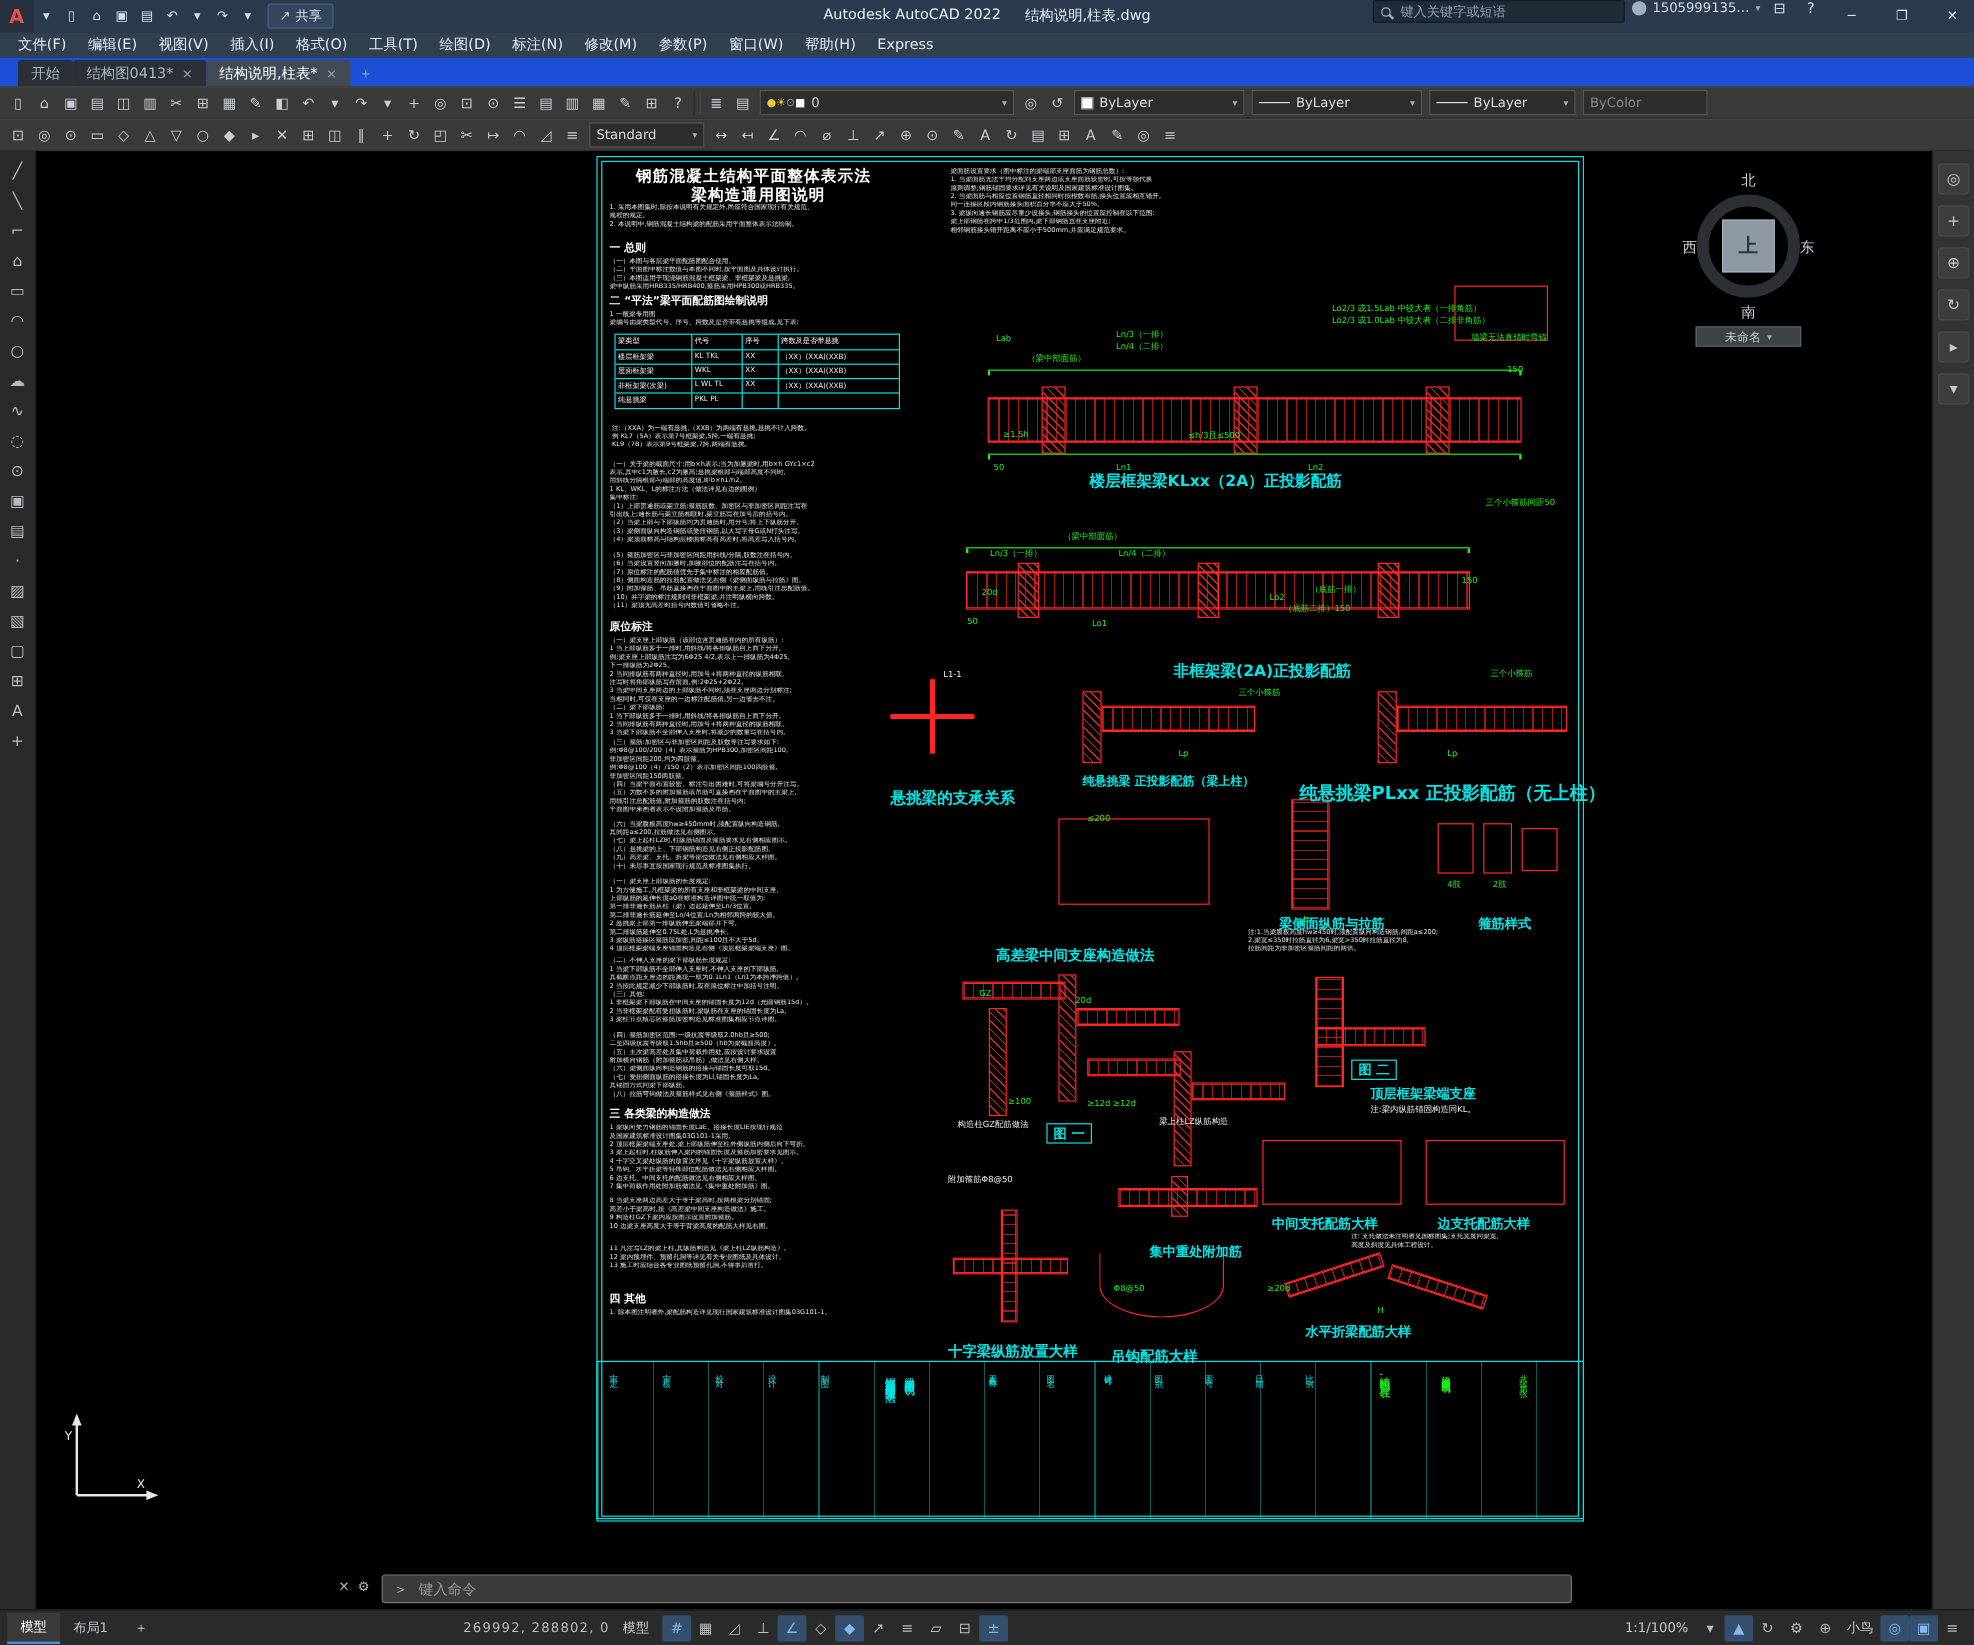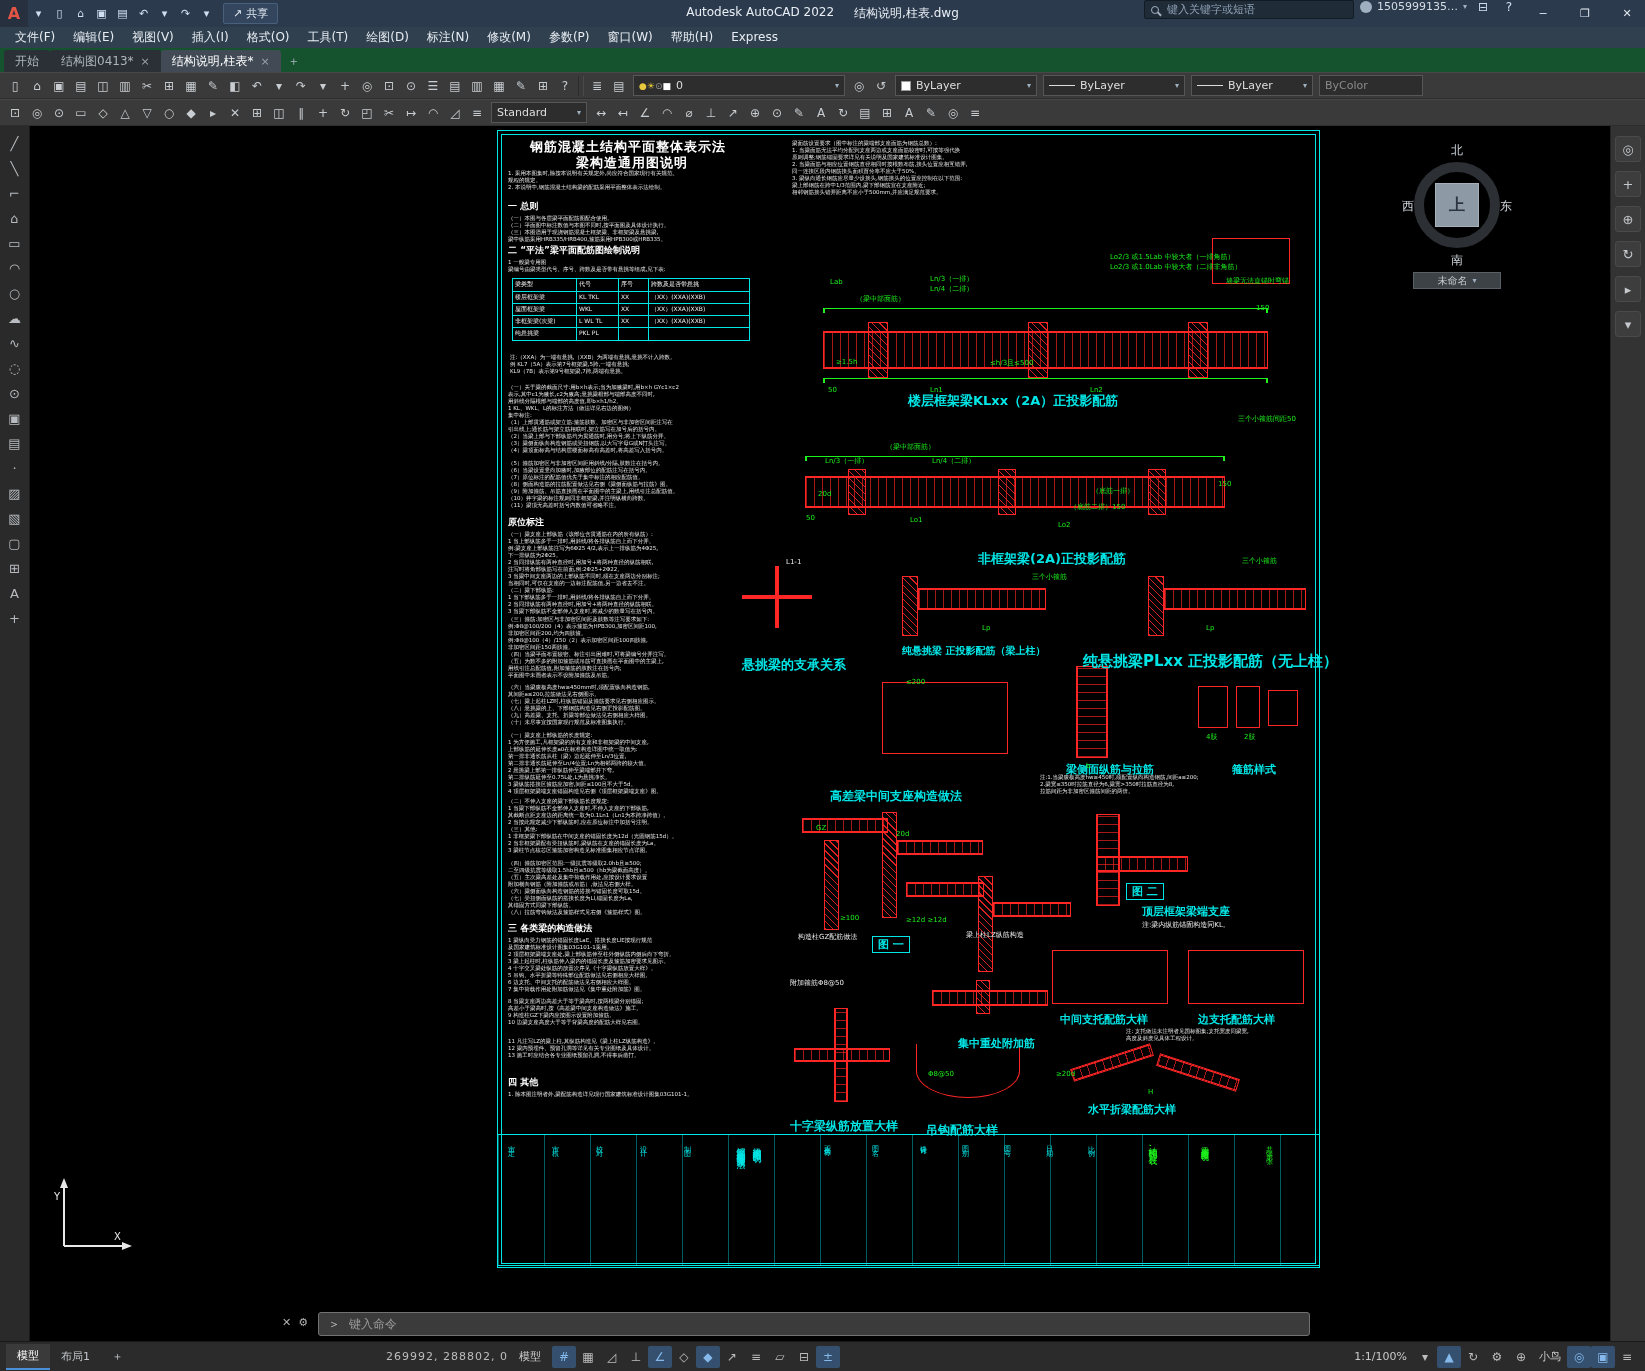--- a/index.html
+++ b/index.html
@@ -29,22 +29,22 @@
   .caret{font-size:8px;color:#9fb0c0;}
   .win{width:36px;height:27px;display:flex;align-items:center;justify-content:center;font-size:11px;color:#dfe6ee;}
   .win.close{background:transparent;}
 
   
   #menubar{position:absolute;left:0;top:27px;width:100%;height:21px;background:var(--menublue);
     display:flex;align-items:center;padding-left:6px;}
   .menu-item{padding:0 9px;font-size:12px;color:#e6ecf2;height:21px;line-height:21px;}
 
   
-  #filetabs{position:absolute;left:0;top:48px;width:100%;height:24px;background:#14532d;
-    display:flex;align-items:flex-end;padding-left:4px;gap:2px;}
+  #filetabs{position:absolute;left:0;top:48px;width:100%;height:24px;background:#1d4ed8;
+    display:flex;align-items:flex-end;padding-left:15px;gap:2px;}
   .ftab{height:22px;display:flex;align-items:center;gap:7px;padding:0 11px;background:#2a3036;color:#aeb6bd;font-size:12px;border-radius:3px 3px 0 0;white-space:nowrap;}
   .ftab.active{background:#414a55;color:#fff;}
   .ftx{color:#9aa2aa;font-size:11px;}
   .ft-new{width:22px;height:22px;color:#aeb6bd;text-align:center;line-height:22px;font-size:12px;}
 
   
   .toolbar{position:absolute;left:0;width:100%;background:#3a3a3a;border-top:1px solid #474747;border-bottom:1px solid #2d2d2d;display:flex;align-items:center;padding:0 4px;}
   #tb1{top:72px;height:27px;}
   #tb2{top:99px;height:27px;}
   .ticon{width:22px;height:22px;display:flex;align-items:center;justify-content:center;color:#c9ced2;font-size:12px;flex:none;}
@@ -472,21 +472,21 @@
       <div class="ann g" style="left: 1060px; top: 260px;">Ln2</div>
       <div class="ann g" style="left: 856px; top: 316px;">（梁中部面筋）</div>
       <div class="ann g" style="left: 795px; top: 330px;">Ln/3（一排）</div>
       <div class="ann g" style="left: 902px; top: 330px;">Ln/4（二排）</div>
       <div class="ann g" style="left: 788px; top: 364px;">20d</div>
       <div class="ann g" style="left: 1062px; top: 360px;">（底筋一排）</div>
       <div class="ann g" style="left: 1040px; top: 376px;">（底筋二排）150</div>
       <div class="ann g" style="left: 1188px; top: 354px;">150</div>
       <div class="ann g" style="left: 776px; top: 388px;">50</div>
       <div class="ann g" style="left: 880px; top: 390px;">Lo1</div>
-      <div class="ann g" style="left: 1028px; top: 395px; text-align: center;">Lo2</div>
+      <div class="ann g" style="left: 1028px; top: 368px; text-align: center;">Lo2</div>
       <div class="ann g" style="left: 1208px; top: 288px;">三个小箍筋间距50</div>
       <div class="ann g" style="left: 1002px; top: 446px;">三个小箍筋</div>
       <div class="ann g" style="left: 1212px; top: 430px;">三个小箍筋</div>
       <div class="ann g" style="left: 1176px; top: 498px;">Lp</div>
       <div class="ann g" style="left: 952px; top: 498px;">Lp</div>
       <div class="ann w" style="left: 756px; top: 432px;">L1-1</div>
       <div class="ann g" style="left: 876px; top: 552px;">≤200</div>
       <div class="ann g" style="left: 1056px; top: 636px;">b</div>
       <div class="ann g" style="left: 1176px; top: 606px;">4肢</div>
       <div class="ann g" style="left: 1214px; top: 606px;">2肢</div>

